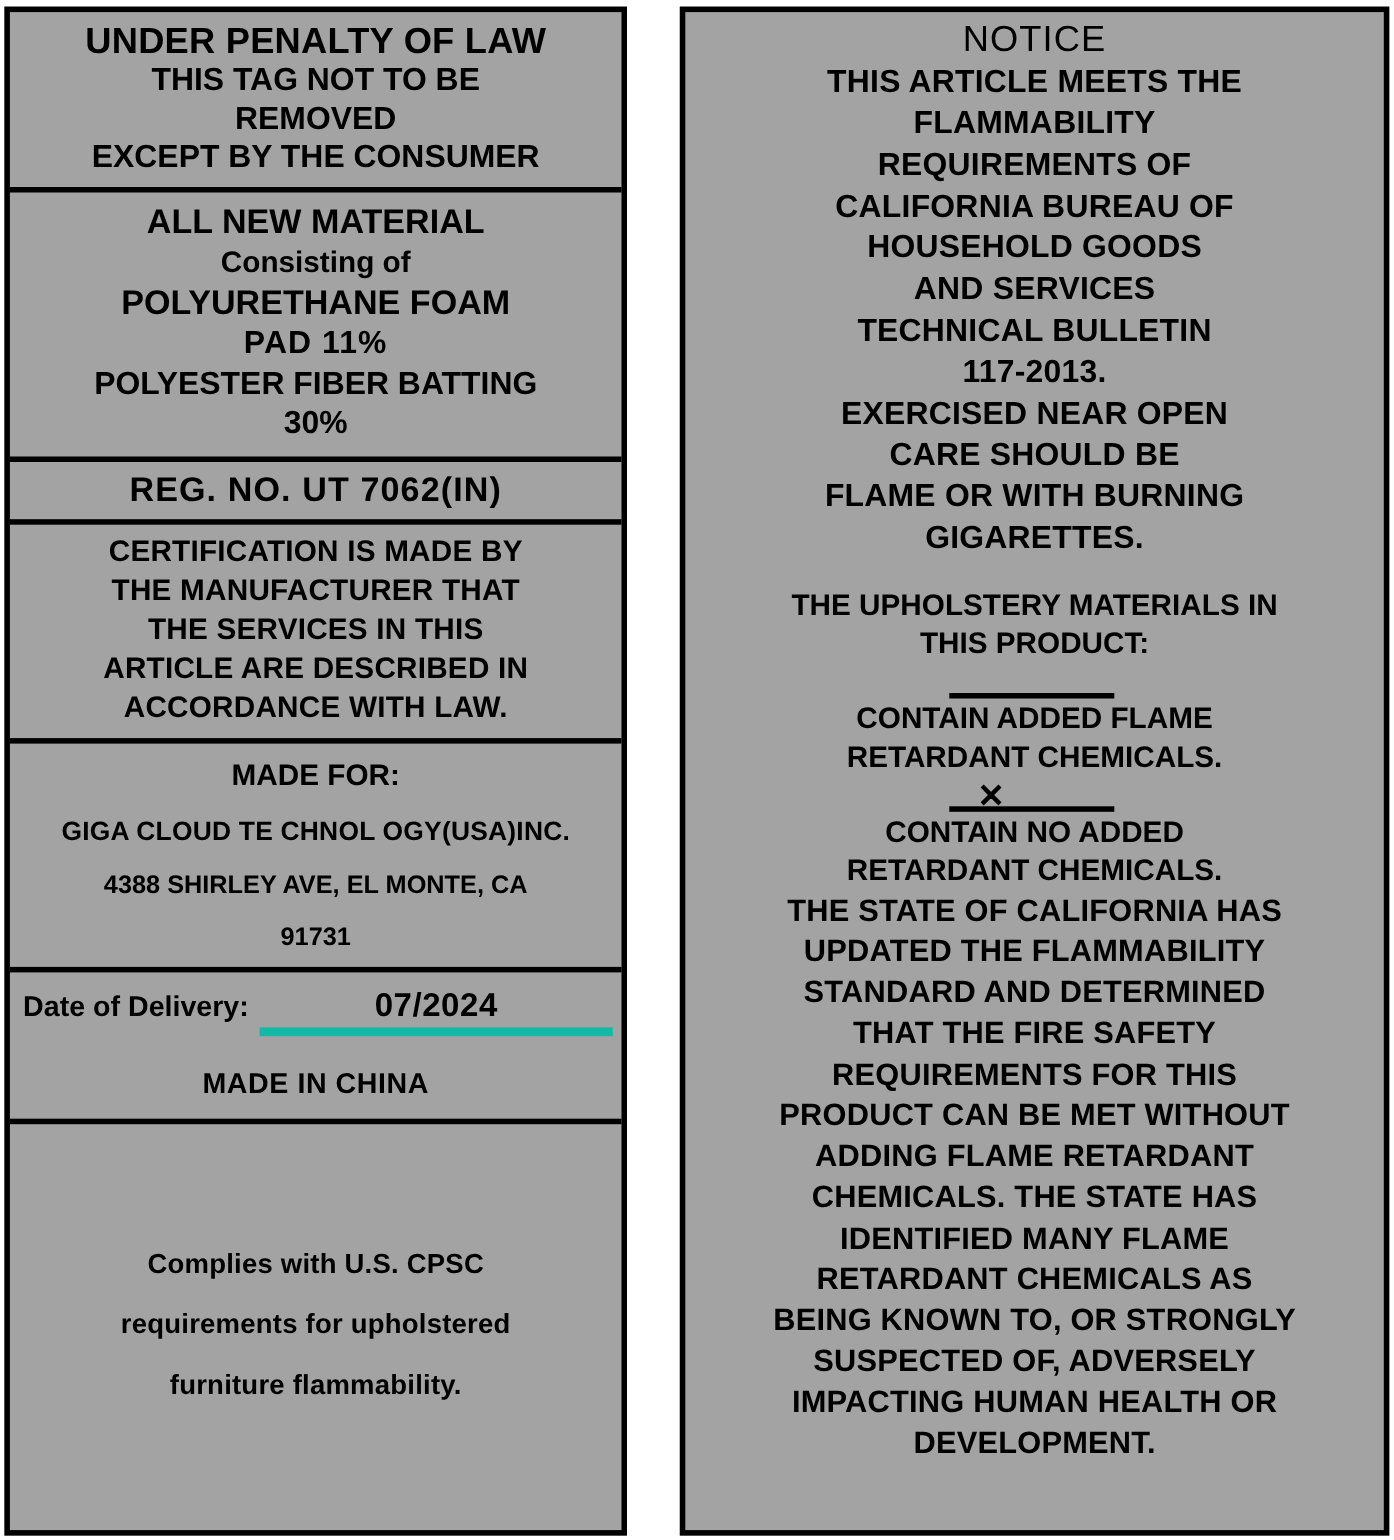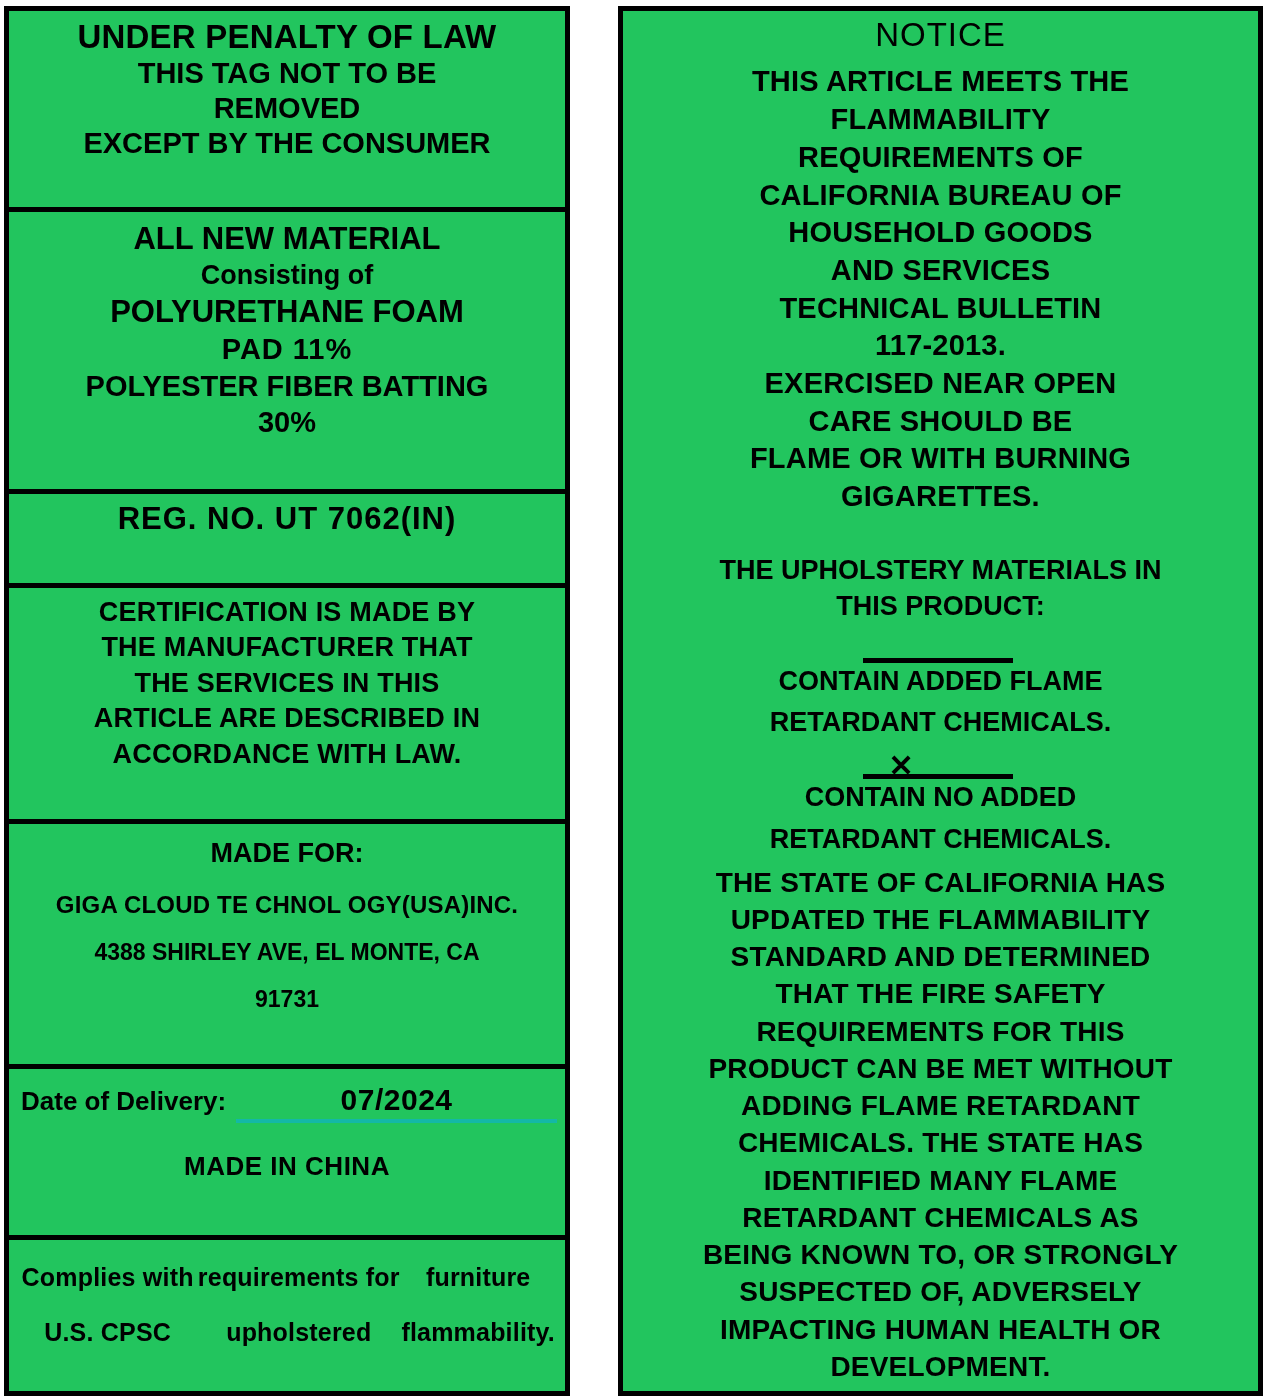--- a/index.html
+++ b/index.html
@@ -18,22 +18,21 @@
     background: #ffffff;
     display: flex;
     flex-direction: row;
     align-items: stretch;
     padding: 6px 4px 4px 4px;
     position: relative;
   }
   .panel {
     box-sizing: border-box;
     border: 5px solid #000000;
-    background: #22c55e;
-    justify-content: space-between;
+    background: #a3a3a3;
   }
   .left-panel {
     width: 566px;
     margin-right: 48px;
     display: flex;
     flex-direction: column;
   }
   .right-panel {
     flex: 1;
     display: flex;
@@ -43,21 +42,20 @@
     text-align: center;
   }
   
   .cell {
     box-sizing: border-box;
     text-align: center;
     padding: 4px 6px;
   }
   .cell + .cell {
     border-top: 5px solid #000000;
-    margin-top: 37px;
   }
   .l1 {
     padding: 8px 6px 10px 6px;
   }
   .l1 .big {
     font-size: 33px;
     font-weight: bold;
     line-height: 1.12;
     letter-spacing: 0.2px;
   }
@@ -150,38 +148,38 @@
     font-size: 26px;
     font-weight: bold;
     padding-left: 4px;
   }
   .l6 .delivery-label {
     white-space: nowrap;
   }
   .l6 .delivery-value {
     flex: 1;
     margin-left: 10px;
-    border-bottom: 4px solid #14b8a6;
+    border-bottom: 8px solid #14b8a6;
     text-align: center;
     font-size: 30px;
     font-weight: bold;
     letter-spacing: 0.5px;
     padding-bottom: 2px;
   }
   .l6 .made-in {
     margin-top: 28px;
     font-size: 26px;
     font-weight: bold;
     text-align: center;
     letter-spacing: 0.5px;
   }
   .l7 {
     flex: 1;
     display: flex;
-    flex-direction: row;
+    flex-direction: column;
     justify-content: center;
     padding: 10px 10px 14px 10px;
   }
   .l7 .cpsc {
     font-size: 25px;
     font-weight: bold;
     line-height: 2.2;
     letter-spacing: 0.2px;
   }
   

